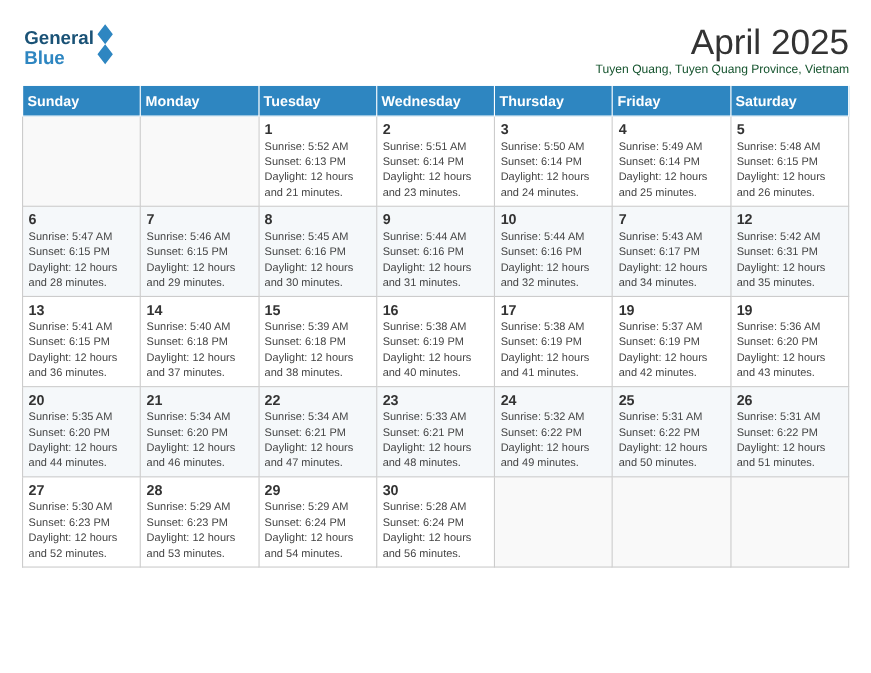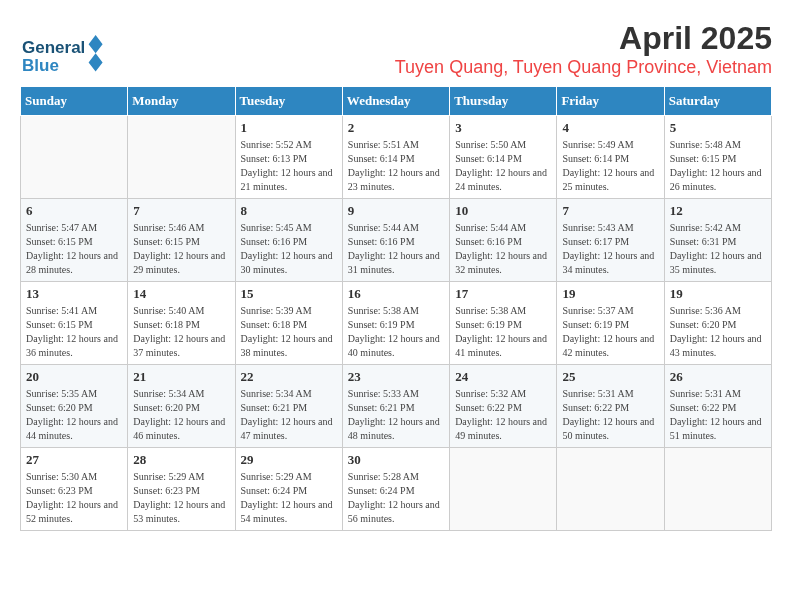--- a/index.html
+++ b/index.html
@@ -6,45 +6,44 @@
     body {
       font-family: Arial, sans-serif;
       background: #fff;
       width: 792px;
       min-height: 612px;
       padding: 20px;
     }
     .header-area {
       display: flex;
       justify-content: space-between;
-      align-items: flex-end;
+      align-items: flex-start;
       margin-bottom: 4px;
     }
     .logo {
       display: flex;
       align-items: center;
       gap: 4px;
     }
     .title-block {
       text-align: right;
     }
     .main-title {
       font-size: 32px;
       color: #333;
-      font-weight: bold;
+      font-weight: normal;
     }
     .subtitle {
-      font-size: 18px;
-      color: #ef4444;
+      font-size: 11px;
+      color: #14532d;
     }
     .calendar {
       width: 100%;
       border-collapse: collapse;
       margin-top: 8px;
-      font-family: Liberation Serif, serif;
     }
     .calendar th {
       background: #2e86c1;
       color: #fff;
       font-size: 13px;
       padding: 6px 4px;
       text-align: left;
       border: 1px solid #fff;
     }
     .calendar td {

